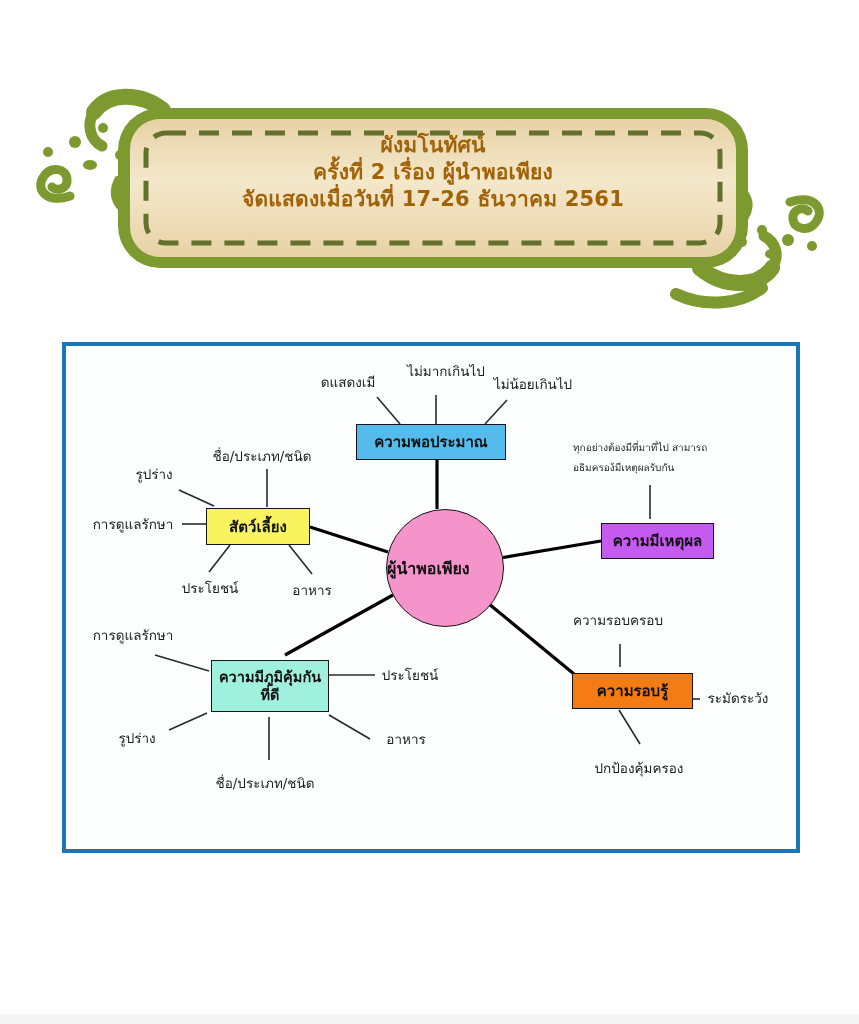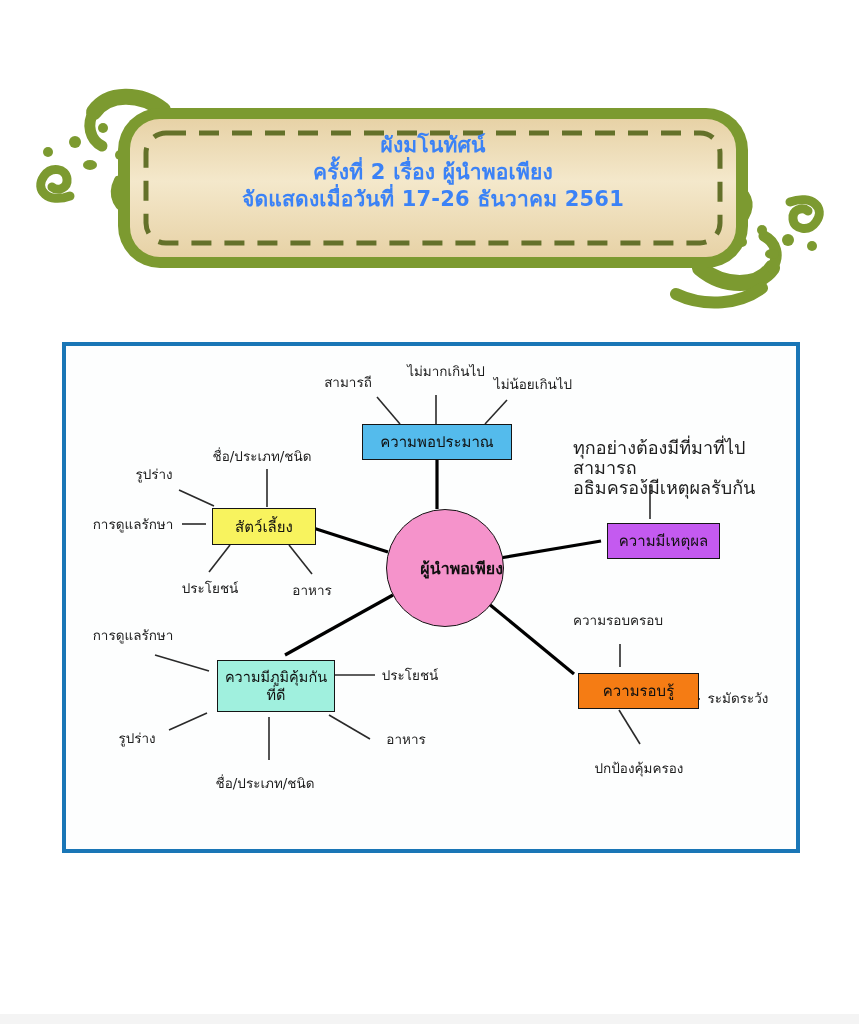--- a/index.html
+++ b/index.html
@@ -7,51 +7,51 @@
     width:859px;height:1024px;position:relative;background:#ffffff;
     font-family:"DejaVu Sans","Liberation Sans",sans-serif;
     -webkit-font-smoothing:antialiased;overflow:hidden;
   }
   
   .banner-wrap{position:absolute;left:0;top:0;width:859px;height:340px;}
   .banner-svg{position:absolute;left:0;top:0;}
   .banner-title{
     position:absolute;left:128px;top:132px;width:610px;
     text-align:center;font-weight:bold;font-size:21px;line-height:27px;
-    color:#3b82f6;letter-spacing:.2px;
+    color:#a16207;letter-spacing:.2px;
   }
   
   .map-panel{
     position:absolute;left:62px;top:342px;width:738px;height:511px;
     border:4px solid #1a76b6;background:#fdfefe;box-sizing:border-box;
   }
   .map-inner{position:absolute;left:0;top:0;width:730px;height:503px;}
   .connectors{position:absolute;left:0;top:0;}
   .node{
     position:absolute;display:flex;flex-direction:column;align-items:center;justify-content:center;
-    border:1.6px solid #151515;font-weight:normal;font-size:15px;color:#101010;
-    text-align:center;line-height:18px;box-sizing:border-box;white-space:nowrap;margin-left:6px;
+    border:1.6px solid #151515;font-weight:bold;font-size:15px;color:#101010;
+    text-align:center;line-height:18px;box-sizing:border-box;white-space:nowrap;
   }
   .node-moderation{left:290px;top:78px;width:150px;height:36px;background:#54bbec;}
   .node-pets{left:140px;top:162px;width:104px;height:37px;background:#f8f35e;}
   .node-reason{left:535px;top:177px;width:113px;height:36px;background:#c45af0;}
   .node-immunity{left:145px;top:314px;width:118px;height:52px;background:#a0f0de;font-size:14.5px;}
   .node-knowledge{left:506px;top:327px;width:121px;height:36px;background:#f57c14;}
   .center-node{
     position:absolute;left:320px;top:163px;width:116px;height:116px;border-radius:50%;
-    background:#f593cb;border:1.6px solid #151515;display:flex;align-items:center;justify-content:flex-end;
+    background:#f593cb;border:1.6px solid #151515;display:flex;align-items:center;justify-content:flex-start;
     font-weight:bold;font-size:16px;color:#101010;
   }
   .leaf{
     position:absolute;transform:translate(-50%,-50%);
     font-size:13.5px;font-weight:500;color:#1d1d1d;white-space:nowrap;
   }
   .note{
     position:absolute;left:507px;top:92px;width:210px;
-    font-size:18px;font-weight:500;color:#1d1d1d;line-height:20px;text-align:left;
+    font-size:10px;font-weight:500;color:#1d1d1d;line-height:20px;text-align:left;
   }
   .bottom-strip{position:absolute;left:0;top:1014px;width:859px;height:10px;background:#f4f4f4;}
 </style>
 </head>
 <body>
 
 <div class="banner-wrap">
   <svg class="banner-svg" width="859" height="340" viewBox="0 0 859 340">
     <defs>
       <linearGradient id="tan" x1="0" y1="0" x2="0" y2="1">
@@ -154,21 +154,21 @@
       <span>ความมีเหตุผล</span>
     </div>
     <div class="node node-immunity">
       <span>ความมีภูมิคุ้มกัน</span>
       <span>ที่ดี</span>
     </div>
     <div class="node node-knowledge">
       <span>ความรอบรู้</span>
     </div>
 
-    <div class="leaf" style="left:282px;top:36px;">สามารถี</div>
+    <div class="leaf" style="left:282px;top:36px;">ดแสดงเมี</div>
     <div class="leaf" style="left:380px;top:25px;">ไม่มากเกินไป</div>
     <div class="leaf" style="left:467px;top:38px;">ไม่น้อยเกินไป</div>
 
     <div class="leaf" style="left:196px;top:110px;">ชื่อ/ประเภท/ชนิด</div>
     <div class="leaf" style="left:88px;top:128px;">รูปร่าง</div>
     <div class="leaf" style="left:67px;top:178px;">การดูแลรักษา</div>
     <div class="leaf" style="left:144px;top:242px;">ประโยชน์</div>
     <div class="leaf" style="left:246px;top:244px;">อาหาร</div>
 
     <div class="note">

